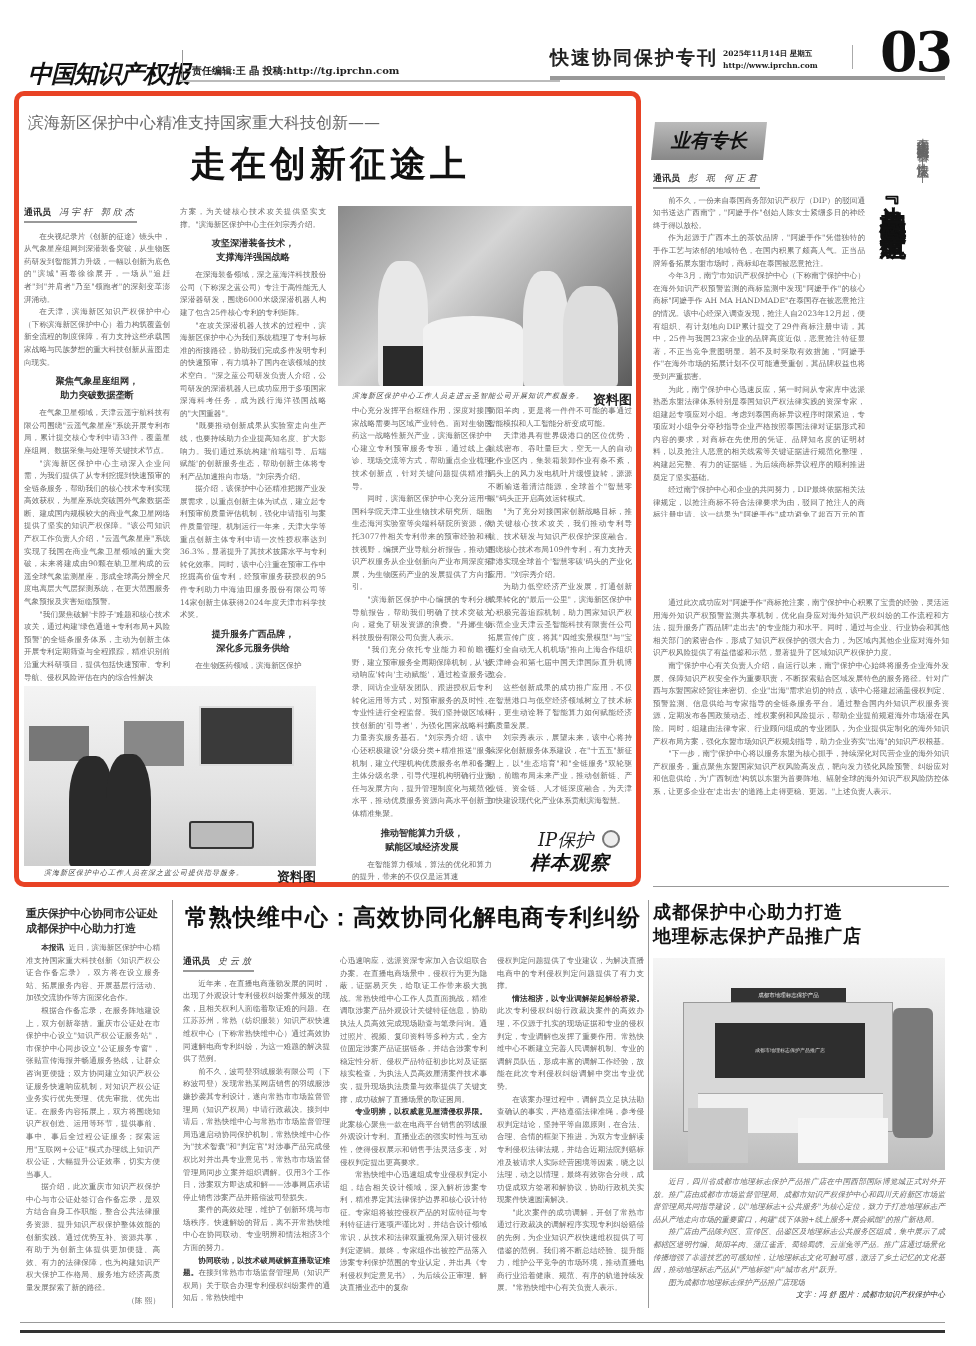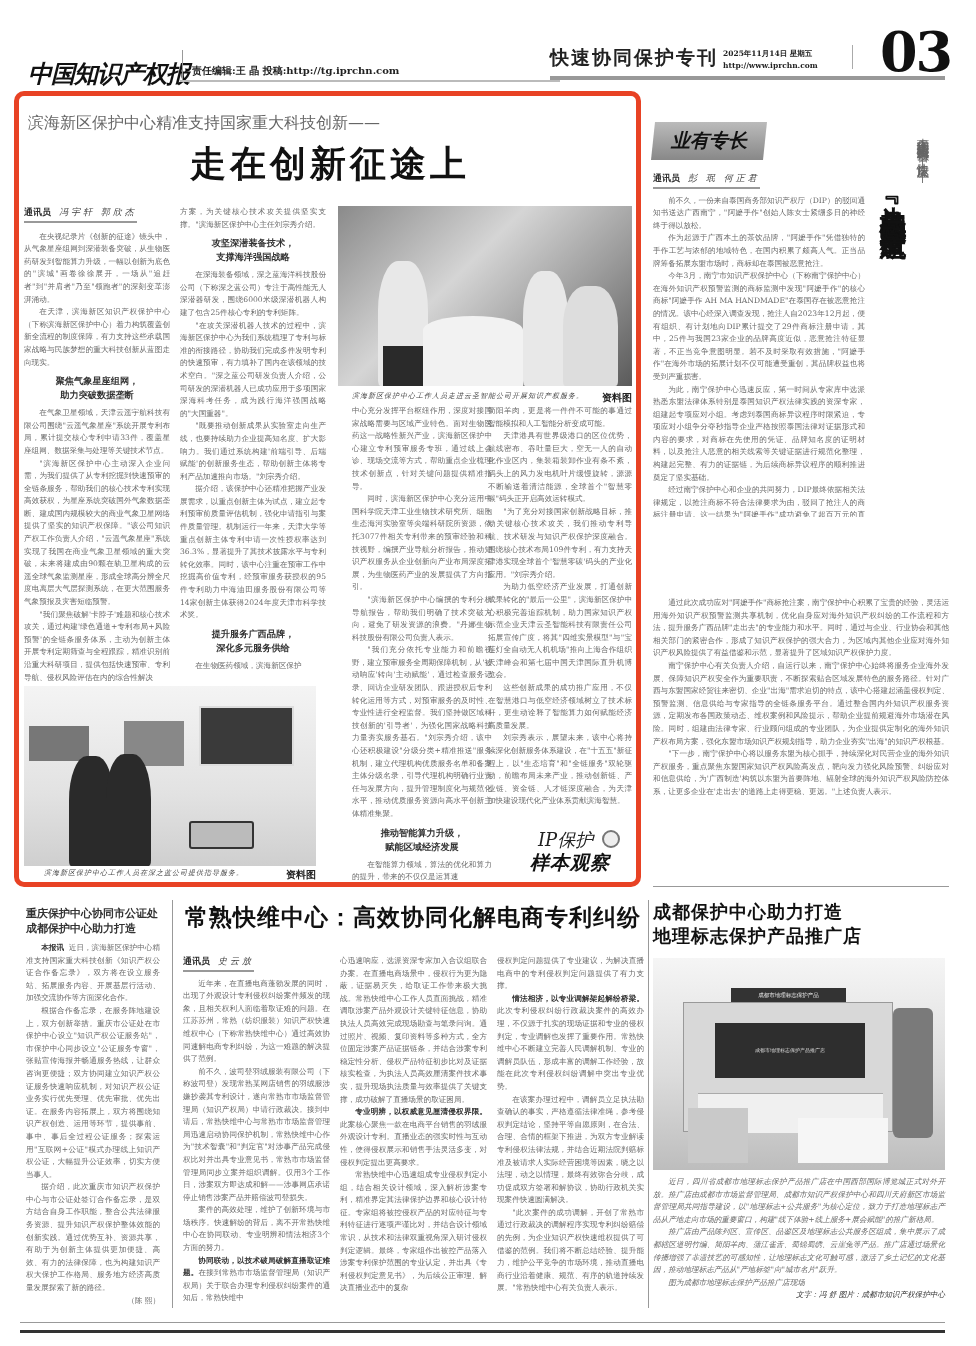--- a/index.html
+++ b/index.html
@@ -27,21 +27,21 @@
 
   
   .red-box { left: 14px; top: 91px; width: 627px; height: 796px; border: 5px solid #e84224; border-radius: 10px; }
   .kicker { left: 28px; top: 113px; font-size: 16px; color: #666; font-family: "DejaVu Sans", sans-serif; }
   .headline { left: 190px; top: 140px; font-size: 36px; font-weight: bold; color: #111; letter-spacing: 4px; font-family: "DejaVu Serif", serif; }
 
   .photo { background: linear-gradient(135deg, #8a8a8a, #d5d5d5 40%, #9a9a9a 70%, #5a5a5a); overflow: hidden; }
   .photo .fig { position: absolute; background: #2a2a2a; border-radius: 40% 40% 5% 5%; }
   .photo .fig.light { background: #e8e8e8; }
   .caption { font-size: 7px; color: #444; font-style: italic; letter-spacing: 1px; }
-  .credit { font-size: 10px; color: #222; font-weight: bold; font-family: "DejaVu Sans", sans-serif; font-style: normal; letter-spacing: 0; }
+  .credit { font-size: 13px; color: #222; font-weight: bold; font-family: "DejaVu Sans", sans-serif; font-style: normal; letter-spacing: 0; }
 
   .stamp { left: 530px; top: 828px; width: 100px; height: 52px; }
   .stamp .l1 { position: absolute; left: 8px; top: 0; font-size: 18px; font-style: italic; color: #222; font-family: "DejaVu Serif", serif; }
   .stamp .l2 { position: absolute; left: 0; top: 22px; font-size: 19px; font-weight: bold; font-style: italic; color: #111; font-family: "DejaVu Sans", sans-serif; letter-spacing: 1px; }
   .stamp .lens { position: absolute; left: 72px; top: 2px; width: 18px; height: 18px; border-radius: 50%; border: 2px solid #777; background: #eee; }
 
   
   .badge { left: 653px; top: 122px; width: 112px; height: 38px; background: linear-gradient(180deg, #bbb, #888); transform: skewX(-6deg); }
   .badge span { position: absolute; left: 18px; top: 6px; font-size: 19px; font-weight: bold; font-style: italic; color: #111; font-family: "DejaVu Sans", sans-serif; transform: skewX(6deg); }
   .vtitle { left: 878px; top: 185px; writing-mode: vertical-rl; font-size: 27px; font-weight: bold; color: #111; letter-spacing: 2px; line-height: 30px; }

